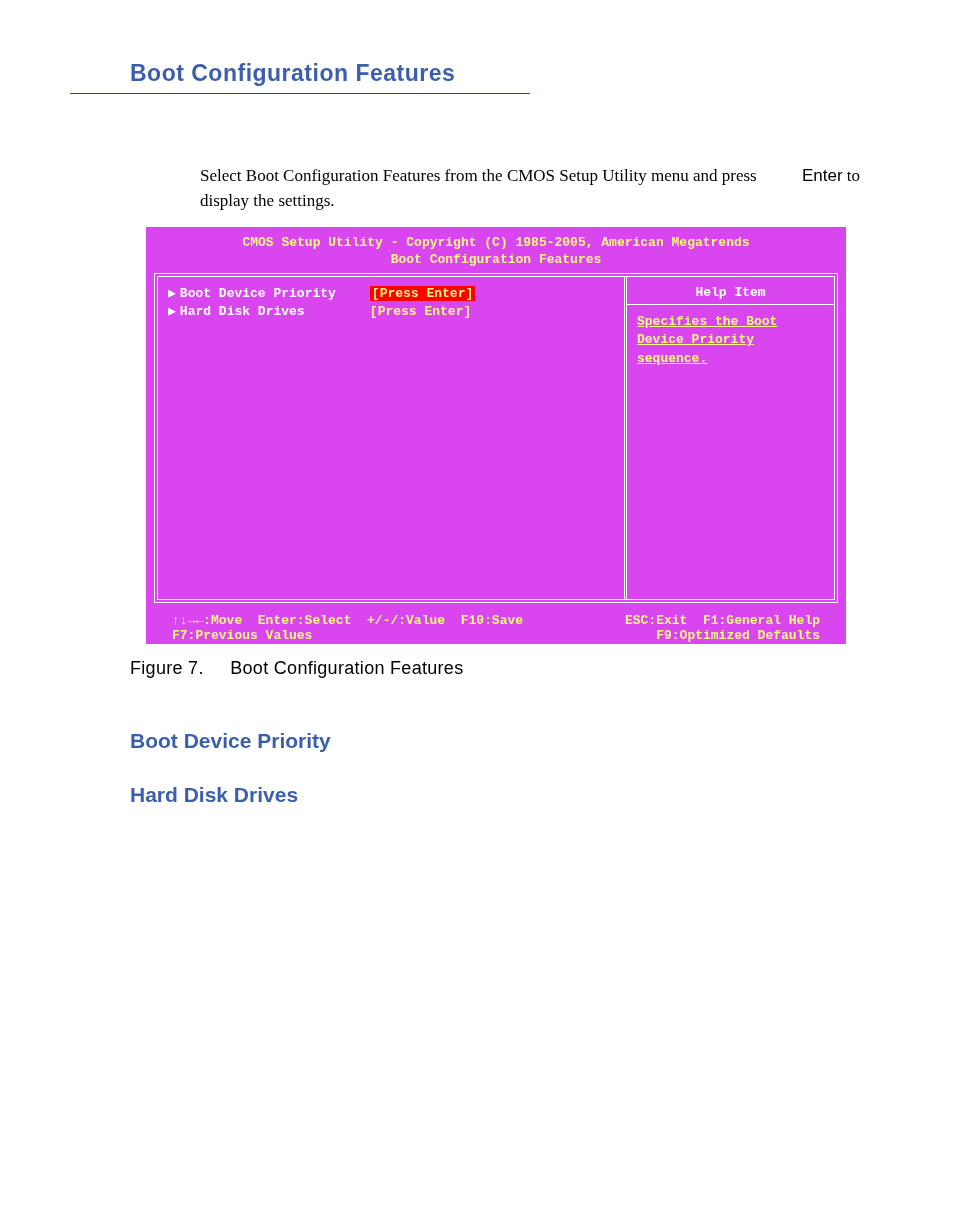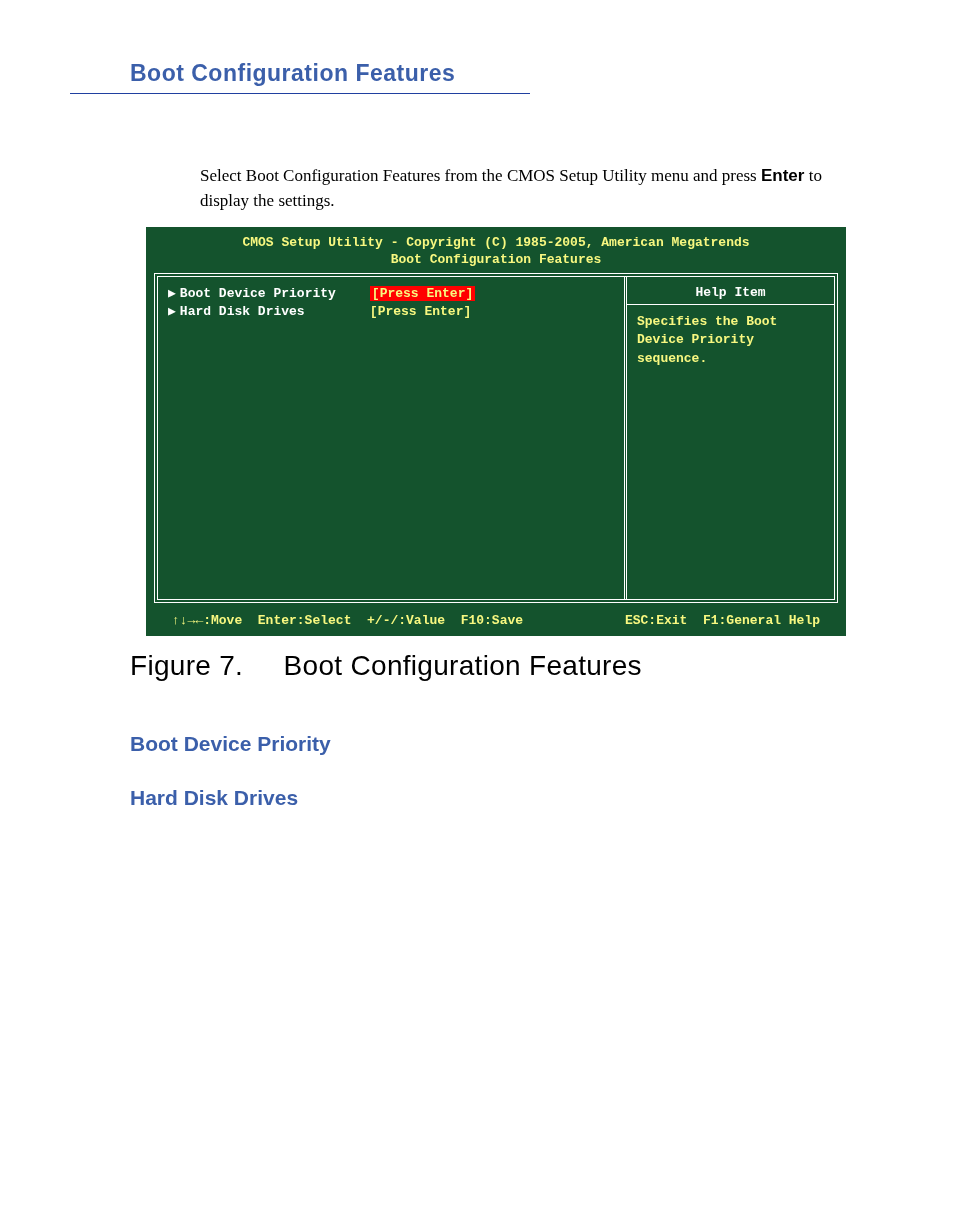--- a/index.html
+++ b/index.html
@@ -29,27 +29,28 @@
     margin: 0 0 4px 0;
     padding-left: 60px;
   }
   .body-text {
     font-size: 17px;
     line-height: 1.45;
     margin: 0 0 14px 70px;
     color: #000;
   }
   .bold {
-    font-weight: bold;
-    font-family: Arial, Helvetica, sans-serif;
+    font-weight: normal;
+    font-family: Arial, Helvetica, sans-serif;
+    margin-left: 41px;
   }
   .bios-box {
     margin: 4px 0 14px 16px;
     width: 700px;
-    background: #14532d;
+    background: #d946ef;
     font-family: 'Courier New', Courier, monospace;
     font-size: 13px;
     font-weight: bold;
     color: #ffffff;
     box-sizing: border-box;
     padding: 0;
   }
   .bios-header {
     text-align: center;
     color: #f8f880;
@@ -108,38 +109,39 @@
     text-align: center;
     margin-bottom: 1px;
   }
   .help-divider {
     border-top: 1px solid #ffffff;
     margin: 4px -10px 8px -10px;
   }
   .help-body {
     color: #f8f880;
     line-height: 1.4;
+    text-decoration: underline;
   }
   .bios-footer {
-    padding: 10px 26px 8px 26px;
+    padding: 10px 26px 1px 26px;
     color: #f8f880;
     display: flex;
     justify-content: space-between;
     flex-wrap: wrap;
     font-weight: bold;
   }
   .bios-footer-row {
     width: 100%;
     display: flex;
     justify-content: space-between;
   }
   .bios-footer span { white-space: pre; }
   .figure-caption {
     font-family: Arial, Helvetica, sans-serif;
-    font-size: 28px;
+    font-size: 18px;
     margin: 0 0 50px 0;
     letter-spacing: 0.3px;
   }
   .subheading {
     font-family: Arial, Helvetica, sans-serif;
     font-size: 21px;
     color: #3b5faa;
     margin: 30px 0 12px -60px;
     padding-left: 60px;
   }
@@ -177,20 +179,24 @@
         <div class="help-title">Help Item</div>
         <div class="help-divider"></div>
         <div class="help-body">Specifies the Boot Device Priority sequence.</div>
       </div>
     </div>
     <div class="bios-footer">
       <div class="bios-footer-row">
         <span>↑↓→←:Move  Enter:Select  +/-/:Value  F10:Save</span>
         <span>ESC:Exit  F1:General Help</span>
       </div>
+      <div class="bios-footer-row">
+        <span>F7:Previous Values</span>
+        <span>F9:Optimized Defaults</span>
+      </div>
     </div>
   </div>
 
   <div class="figure-caption">
     <span>Figure 7.</span>&nbsp;&nbsp;&nbsp;&nbsp;&nbsp;<span>Boot Configuration Features</span>
   </div>
 
   <h3 class="subheading">Boot Device Priority</h3>
 
   <h3 class="subheading">Hard Disk Drives</h3>

